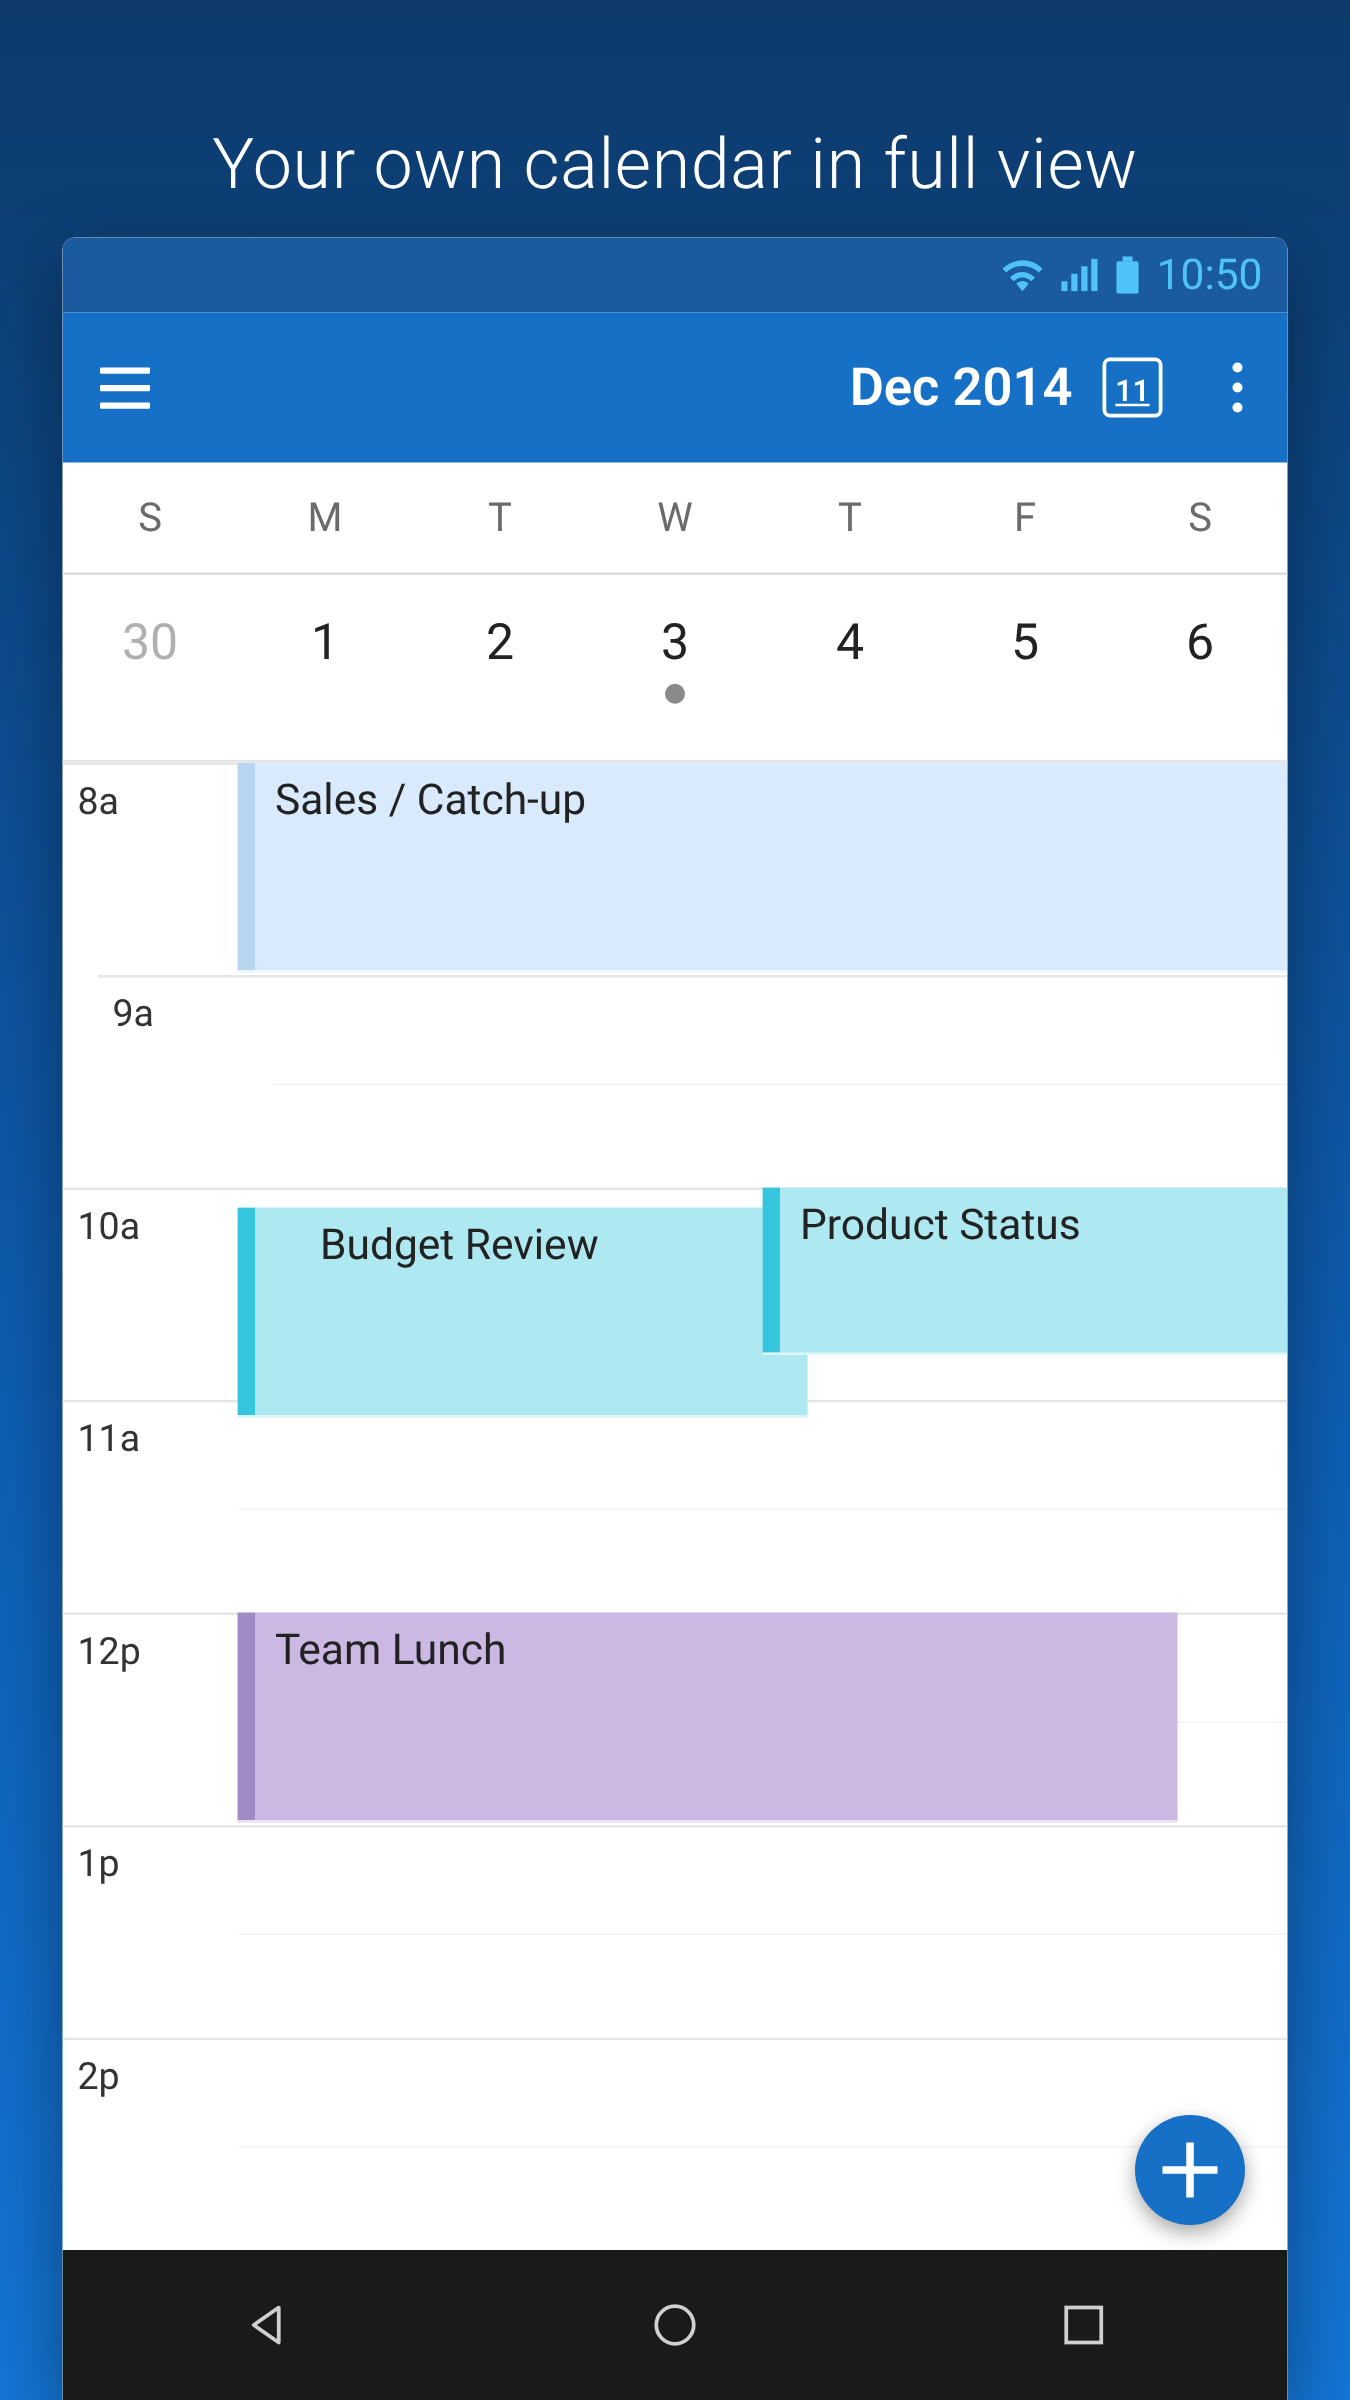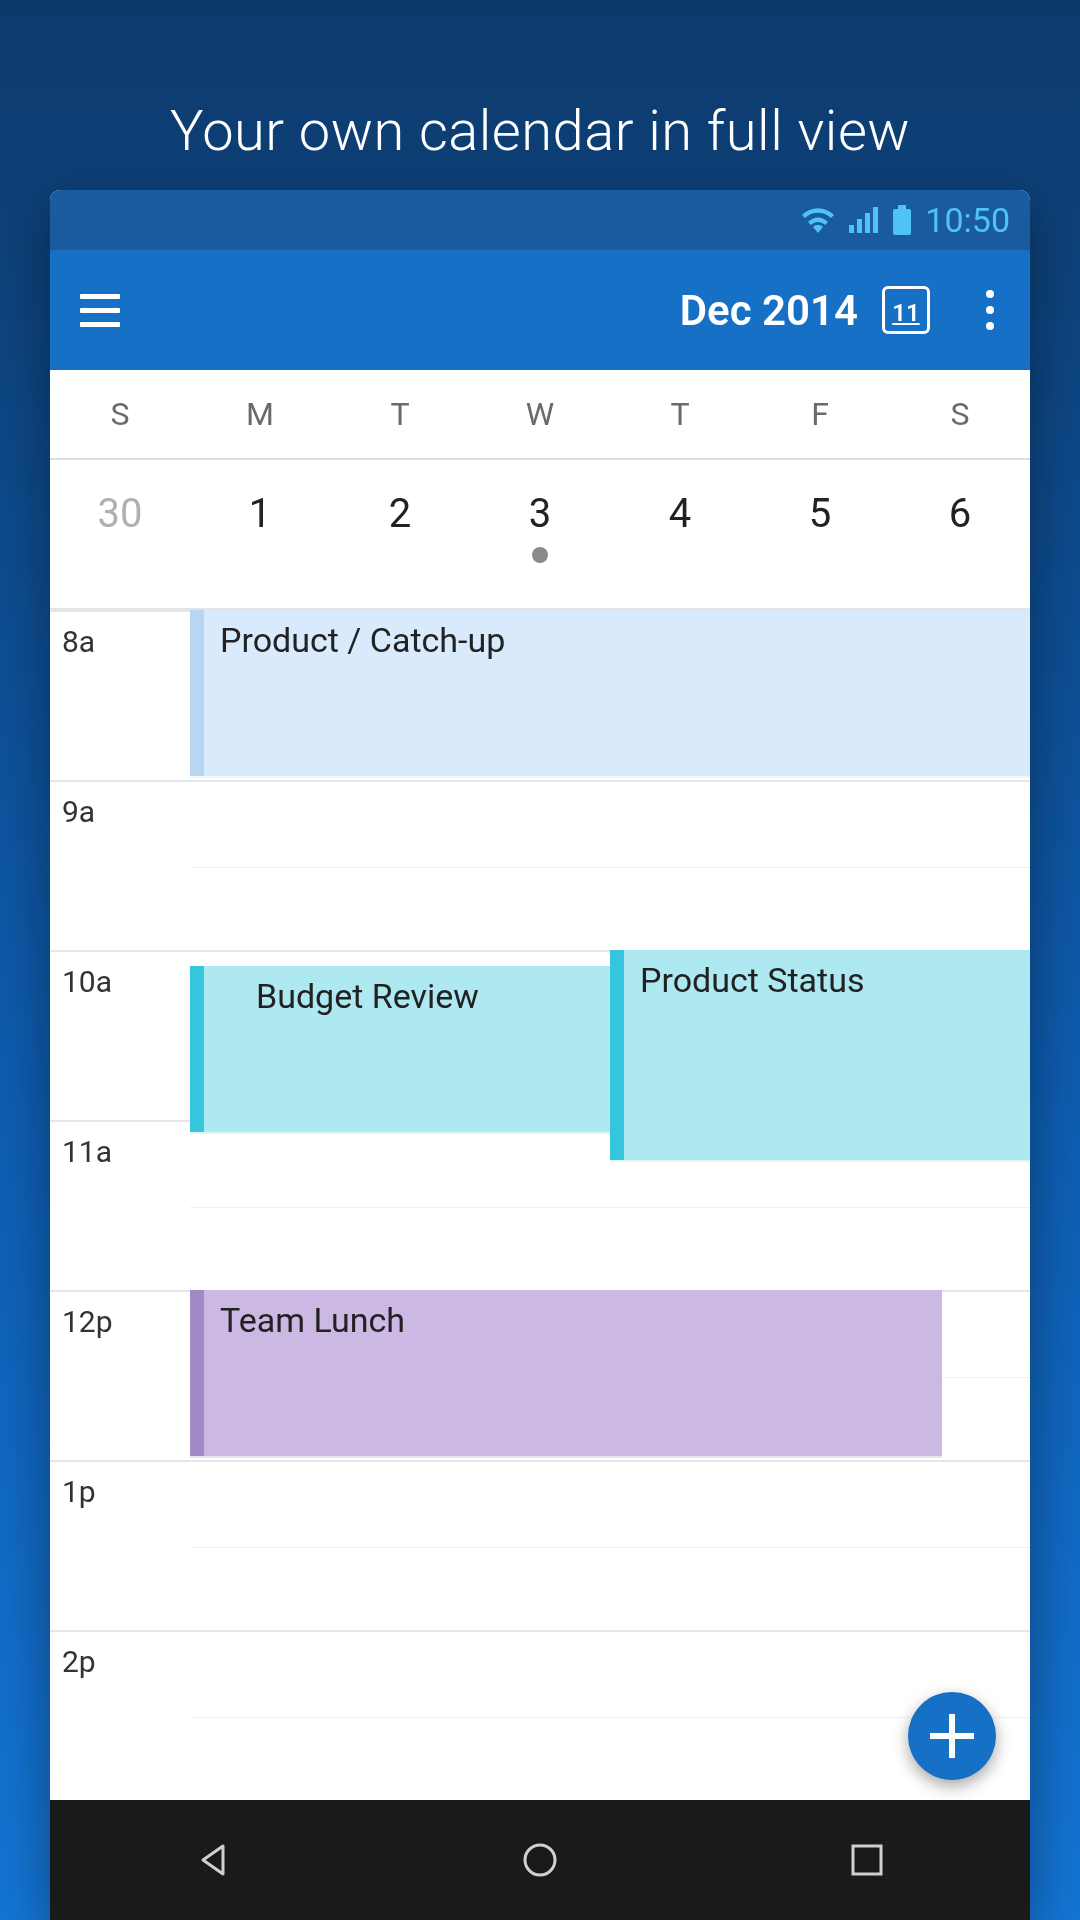--- a/index.html
+++ b/index.html
@@ -272,21 +272,21 @@
       <div>
         <span>6</span>
       </div>
     </div>
 
   <div class="schedule">
       <div class="hour-row" style="top: 0px;">
         <div class="hour-label">8a</div>
         <div class="half-line"></div>
       </div>
-      <div class="hour-row" style="top: 170px;">
+      <div class="hour-row" style="top: 170px; margin-left: 28px;">
         <div class="hour-label">9a</div>
         <div class="half-line"></div>
       </div>
       <div class="hour-row" style="top: 340px;">
         <div class="hour-label">10a</div>
         <div class="half-line"></div>
       </div>
       <div class="hour-row" style="top: 510px;">
         <div class="hour-label">11a</div>
         <div class="half-line"></div>
@@ -298,27 +298,27 @@
       <div class="hour-row" style="top: 850px;">
         <div class="hour-label">1p</div>
         <div class="half-line"></div>
       </div>
       <div class="hour-row" style="top: 1020px;">
         <div class="hour-label">2p</div>
         <div class="half-line"></div>
       </div>
       <div class="event" style="top: 0px; height: 168px; left: 140px; width: 840px; background: rgb(216, 234, 252);">
         <div class="accent" style="background: rgb(184, 214, 242);"></div>
-        <div class="event-body">Product / Catch-up</div>
+        <div class="event-body">Sales / Catch-up</div>
       </div>
       <div class="event" style="top: 356px; height: 168px; left: 140px; width: 456px; background: rgb(174, 232, 240); gap: 36px;">
         <div class="accent" style="background: rgb(53, 197, 221);"></div>
         <div class="event-body">Budget Review</div>
       </div>
-      <div class="event" style="top: 340px; height: 212px; left: 560px; width: 420px; background: rgb(174, 232, 240);">
+      <div class="event" style="top: 340px; height: 134px; left: 560px; width: 420px; background: rgb(174, 232, 240);">
         <div class="accent" style="background: rgb(53, 197, 221);"></div>
         <div class="event-body">Product Status</div>
       </div>
       <div class="event" style="top: 680px; height: 168px; left: 140px; width: 752px; background: rgb(203, 185, 228);">
         <div class="accent" style="background: rgb(161, 138, 198);"></div>
         <div class="event-body">Team Lunch</div>
       </div>
     </div>
 
   <div class="fab"></div>

